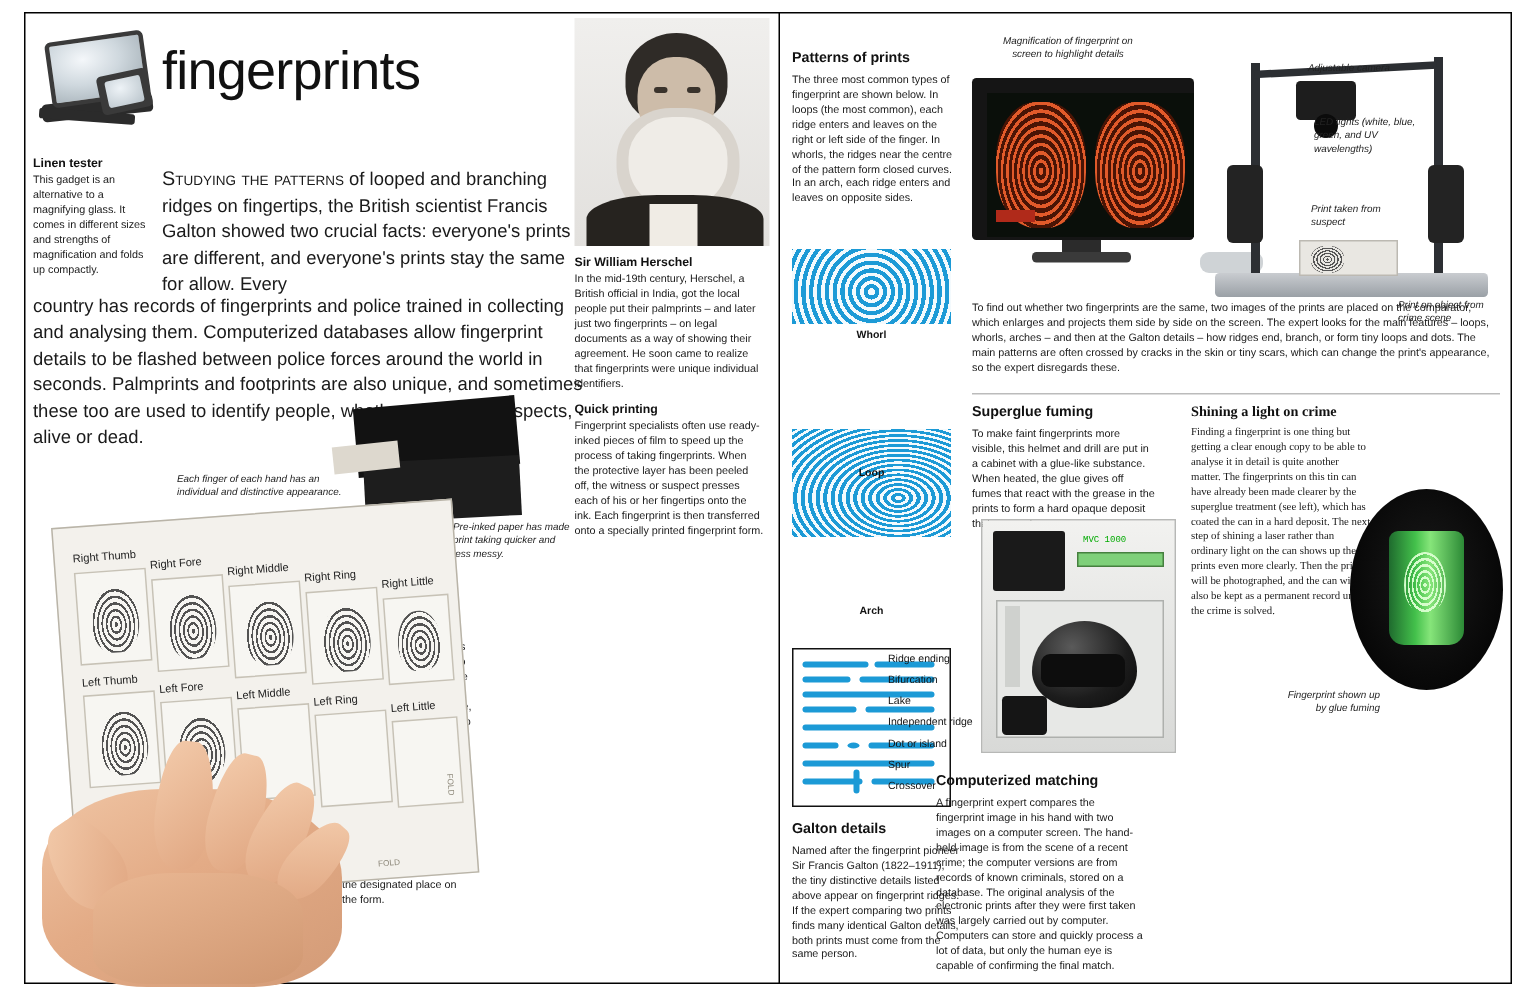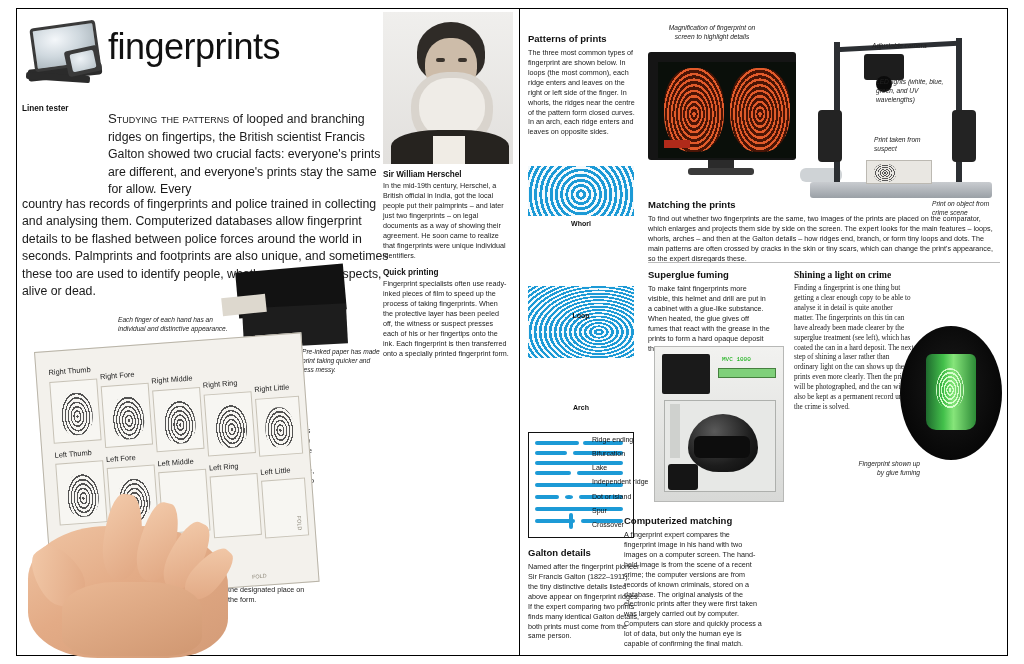--- a/index.html
+++ b/index.html
@@ -227,20 +227,21 @@
 
   <div class="abs" style="left:22px; top:14px; width:86px; height:88px;">
     <div class="abs lt-body" style="left:6px; top:52px; width:74px; height:12px; transform:rotate(-6deg);"></div>
     <div class="abs lens" style="left:10px; top:10px; width:66px; height:44px; transform:rotate(-8deg);"></div>
     <div class="abs lt-body" style="left:4px; top:60px; width:64px; height:7px; transform:rotate(4deg); border-radius:2px;"></div>
     <div class="abs" style="left:44px; top:34px; width:34px; height:26px; background:#3a3a3a; transform:rotate(-12deg); border-radius:3px;"></div>
     <div class="abs" style="left:49px; top:38px; width:24px; height:18px; background:radial-gradient(ellipse at 40% 35%,#eef3f7,#b9c4cb); transform:rotate(-12deg); border-radius:2px;"></div>
   </div>
   <div class="abs" style="left:22px; top:104px; width:76px;">
     <p class="label-bold">Linen tester</p>
+    <p class="body-text">This gadget is an alternative to a magnifying glass. It comes in different sizes and strengths of magnification and folds up compactly.</p>
   </div>
 
   <div class="abs" id="headline">
     <div>fingerprints</div>
   </div>
 
   <div class="abs" id="standfirst">
     <span class="sc">Studying the patterns</span><span> of looped and branching ridges on fingertips, the British scientist Francis Galton showed two crucial facts: everyone's prints are different, and everyone's prints stay the same for allow. Every</span>
   </div>
   <div class="abs" id="standfirst2">
@@ -391,21 +392,20 @@
     <p class="caption">LED lights (white, blue, green, and UV wavelengths)</p>
   </div>
   <div class="abs" style="left:874px; top:136px; width:62px;">
     <p class="caption">Print taken from suspect</p>
   </div>
   <div class="abs" style="left:932px; top:200px; width:68px;">
     <p class="caption">Print on object from crime scene</p>
   </div>
 
   <div class="abs" style="left:648px; top:200px; width:352px;">
-    <p class="sect-title">Matching the prints</p>
     <p class="body-text">To find out whether two fingerprints are the same, two images of the prints are placed on the comparator, which enlarges and projects them side by side on the screen. The expert looks for the main features – loops, whorls, arches – and then at the Galton details – how ridges end, branch, or form tiny loops and dots. The main patterns are often crossed by cracks in the skin or tiny scars, which can change the print's appearance, so the expert disregards these.</p>
   </div>
 
   <div class="abs hrule" style="left:648px; top:262px; width:352px; background:#bbb;"></div>
 
   <div class="abs" style="left:648px; top:270px; width:122px;">
     <p class="sect-title">Superglue fuming</p>
     <p class="body-text">To make faint fingerprints more visible, this helmet and drill are put in a cabinet with a glue-like substance. When heated, the glue gives off fumes that react with the grease in the prints to form a hard opaque deposit that is easy to see.</p>
   </div>
 

